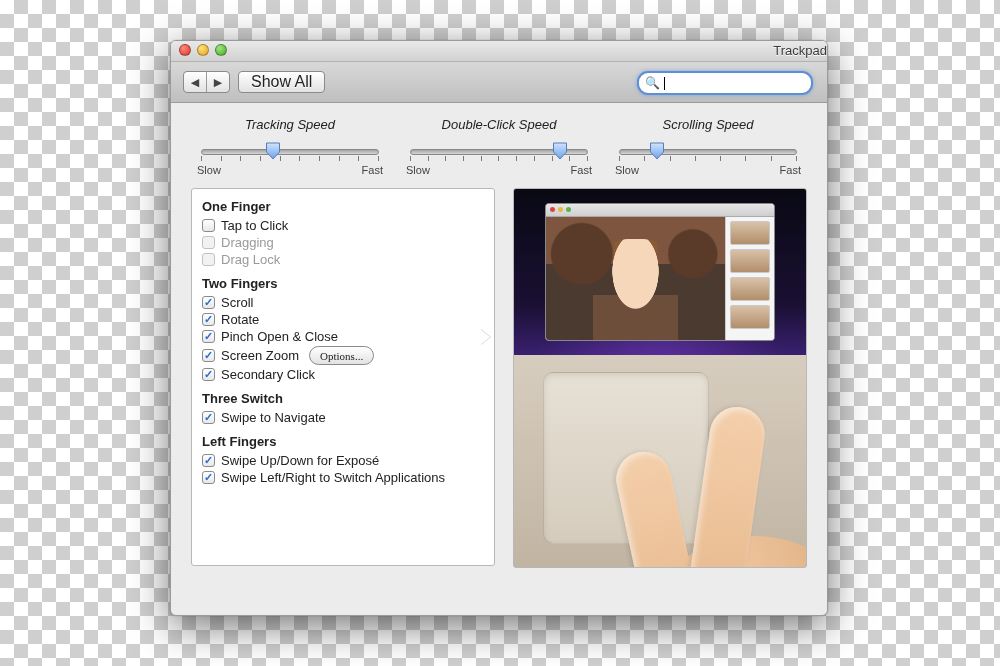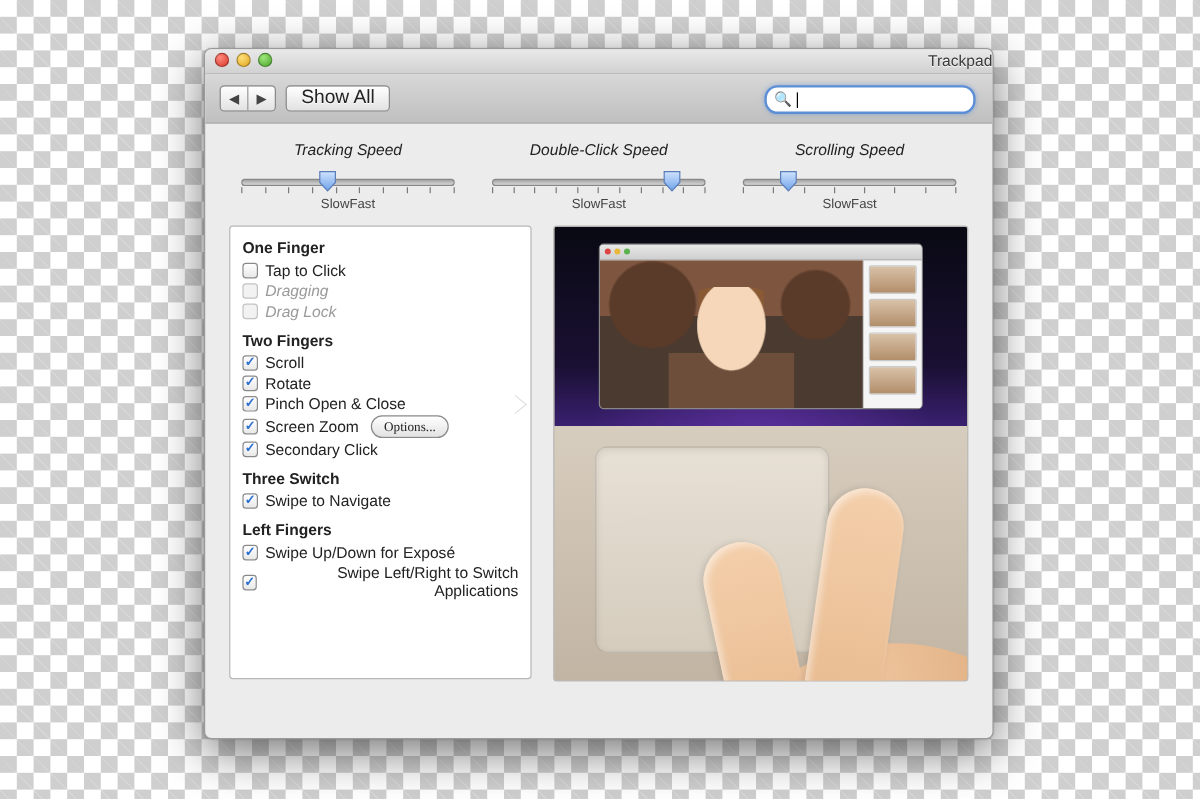--- a/index.html
+++ b/index.html
@@ -181,33 +181,33 @@
   .slider-thumb {
     position: absolute;
     top: 0;
     width: 15px;
     height: 18px;
     transform: translateX(-50%);
   }
   .slider-thumb svg { display: block; }
   .slider-labels {
     display: flex;
-    justify-content: center;
+    justify-content: space-between;
     font-size: 11px;
     color: #444;
     margin-top: 2px;
     padding: 0 2px;
   }
 
   .content-row {
     display: flex;
     gap: 18px;
   }
   .options {
-    width: 252px;
+    width: 304px;
     background: #fff;
     border: 1px solid #b8b8b8;
     border-radius: 3px;
     padding: 8px 10px 12px 10px;
     box-sizing: border-box;
     height: 378px;
     overflow: hidden;
   }
   .group-title {
     font-weight: bold;
@@ -217,21 +217,21 @@
   .grp { margin-bottom: 8px; }
   .opt {
     display: flex;
     align-items: center;
     gap: 6px;
     font-size: 13px;
     padding: 1px 0;
     position: relative;
     text-align: right;
   }
-  .opt.disabled { color: #9a9a9a; font-style: italic; }
+  .opt.disabled { color: #9a9a9a; }
   .chk {
     width: 13px;
     height: 13px;
     border: 1px solid #8a8a8a;
     border-radius: 3px;
     background: linear-gradient(#fff, #e8e8e8);
     display: inline-flex;
     align-items: center;
     justify-content: center;
     box-sizing: border-box;

